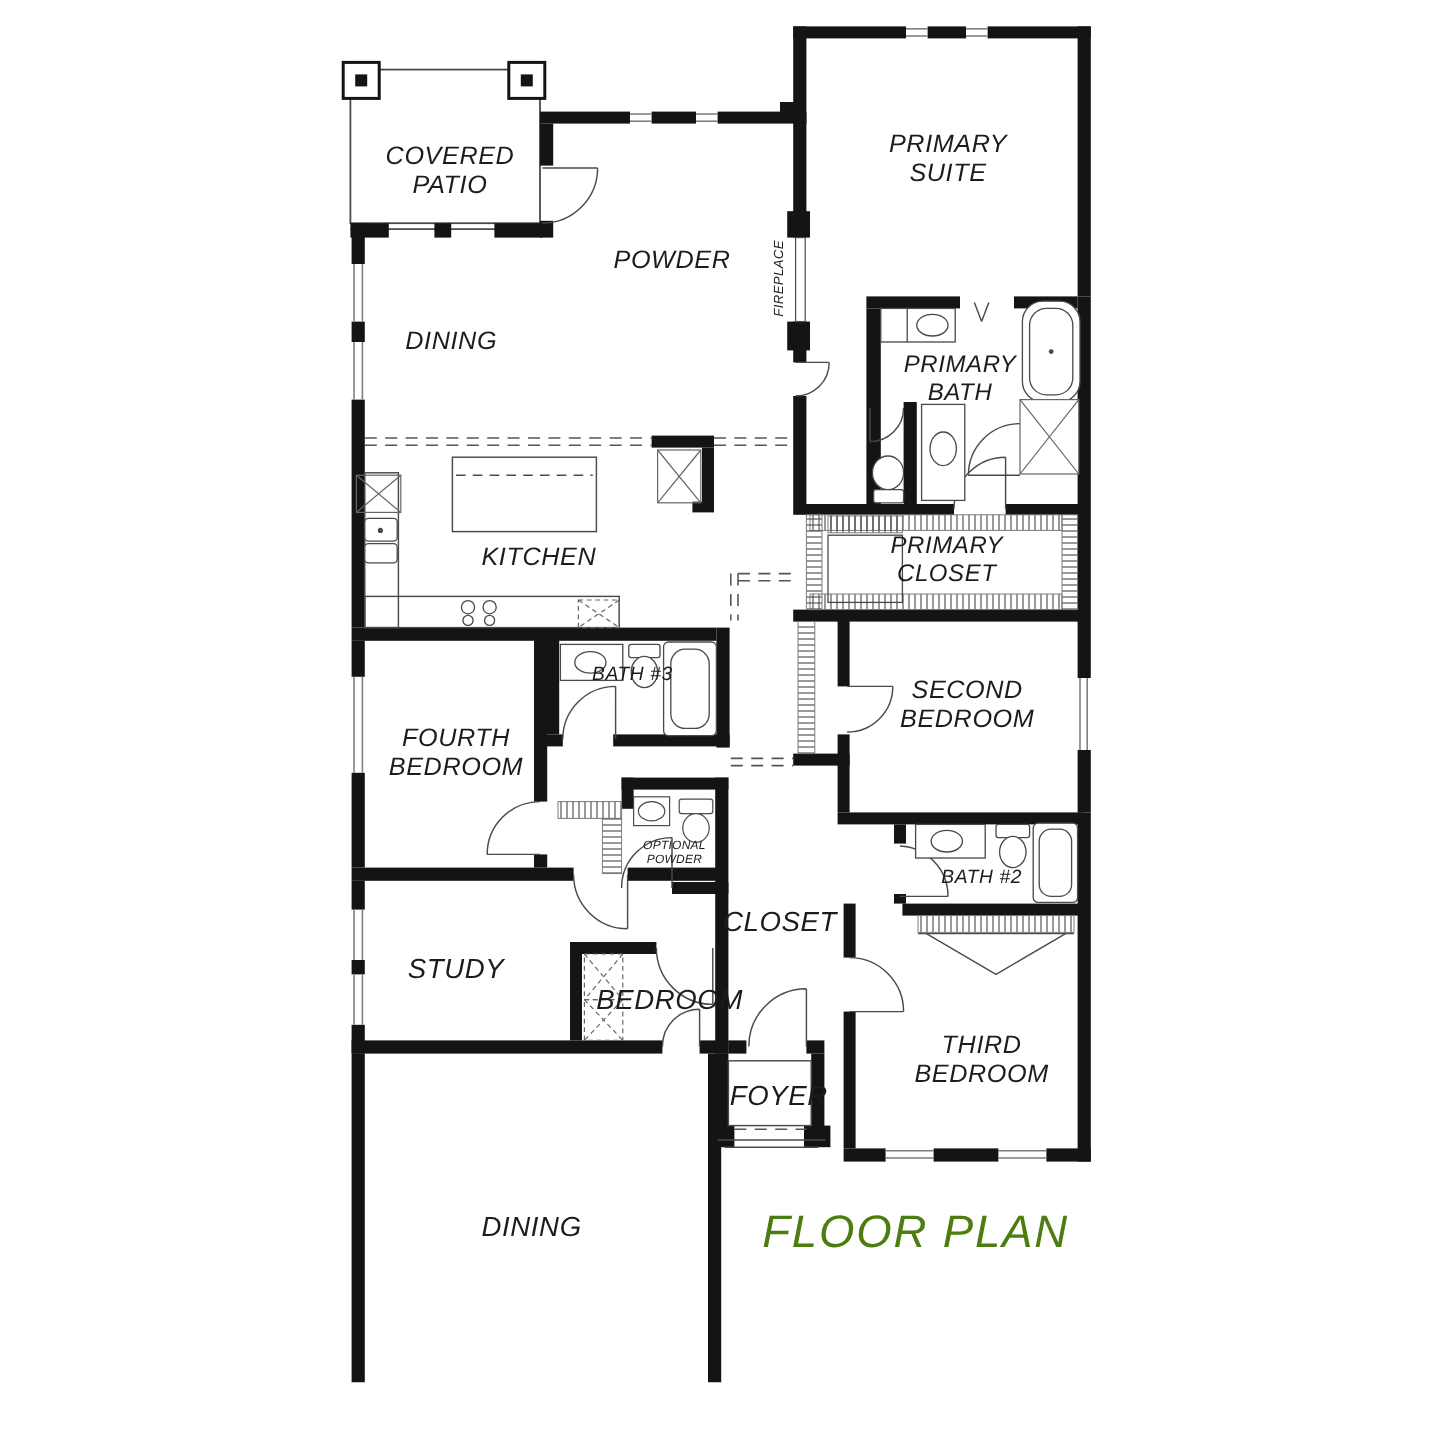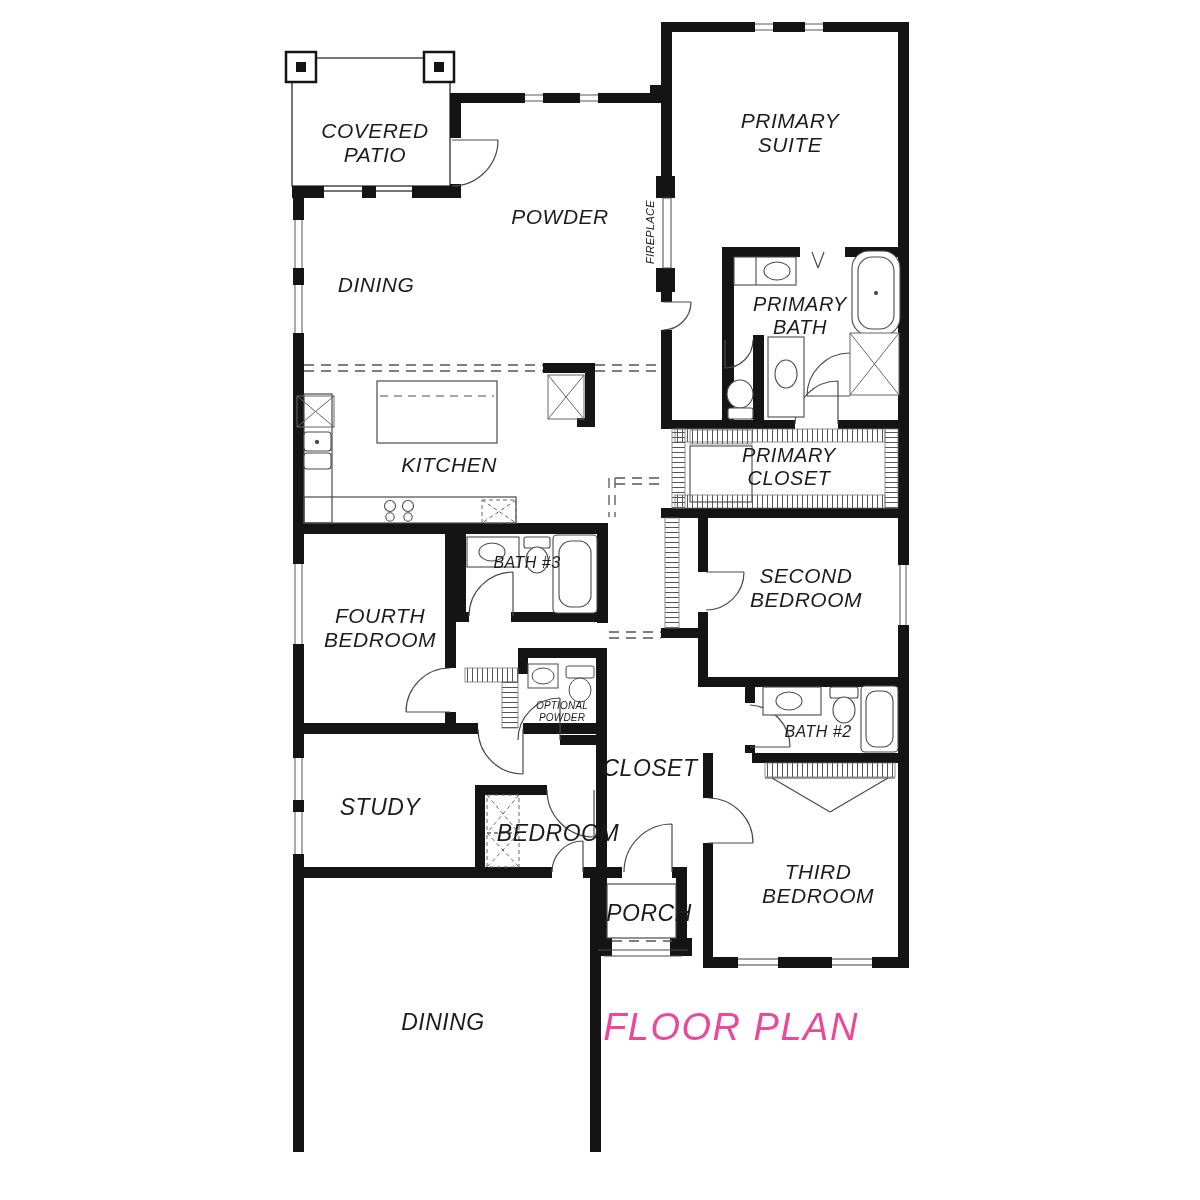--- a/index.html
+++ b/index.html
@@ -8,21 +8,21 @@
   svg{position:absolute;left:0;top:0;}
   .lbl{position:absolute;transform:translate(-50%,-50%);color:#1c1c1c;text-align:center;
        white-space:pre-line;line-height:1.15;letter-spacing:0.5px;font-family:"Liberation Sans",sans-serif;}
   .lbl.rot{transform:translate(-50%,-50%) rotate(-90deg);}
   .t21{font-size:21px;}
   .t20{font-size:20px;}
   .t22{font-size:23px;}
   .t16{font-size:16px;}
   .t11{font-size:11px;letter-spacing:0.3px;}
   .t10{font-size:10px;letter-spacing:0.2px;}
-  .title{font-size:38px;letter-spacing:1.5px;color:#ec4899;}
+  .title{font-size:38px;letter-spacing:1.5px;color:#4d7c0f;margin-left:32px;}
 </style>
 </head>
 <body>
 
 <div id="stage">
 <svg width="1200" height="1200" viewBox="0 0 1200 1200">
   <defs>
     <pattern id="patv" width="5" height="8" patternUnits="userSpaceOnUse">
       <line x1="2.5" y1="0" x2="2.5" y2="8" stroke="#555" stroke-width="1"></line>
     </pattern>
@@ -346,16 +346,16 @@
 <div class="lbl t21" style="left:806px;top:588px;text-align:center;">SECOND
 BEDROOM</div>
 <div class="lbl t10" style="left:562px;top:711px;">OPTIONAL
 POWDER</div>
 <div class="lbl t22" style="left:650px;top:768px;">CLOSET</div>
 <div class="lbl t16" style="left:818px;top:732px;text-align:right;">BATH #2</div>
 <div class="lbl t22" style="left:380px;top:807px;">STUDY</div>
 <div class="lbl t22" style="left:558px;top:833px;">BEDROOM</div>
 <div class="lbl t21" style="left:818px;top:884px;text-align:center;">THIRD
 BEDROOM</div>
-<div class="lbl t22" style="left:649px;top:913px;">PORCH</div>
+<div class="lbl t22" style="left:649px;top:913px;">FOYER</div>
 <div class="lbl t22" style="left:443px;top:1022px;">DINING</div>
 <div class="lbl title" style="left:731px;top:1028px;">FLOOR PLAN</div>
 </div>
 
 </body></html>

